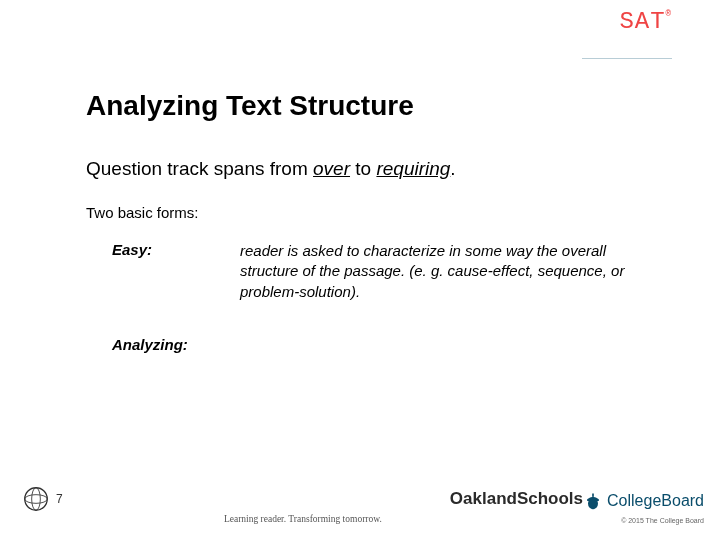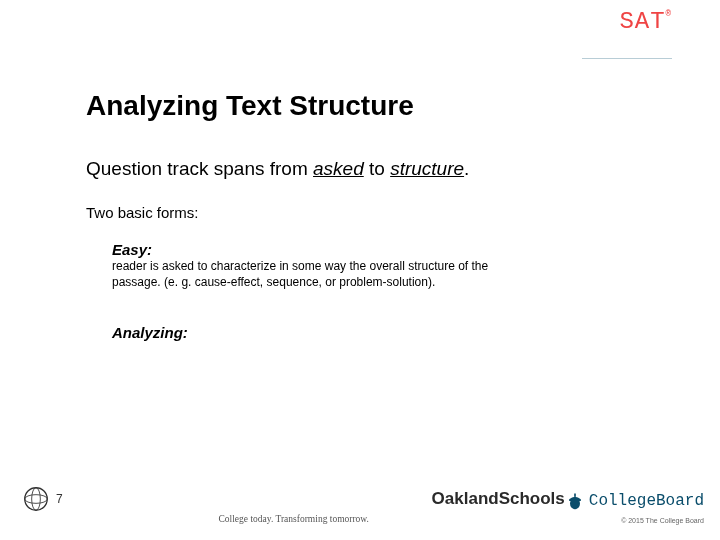--- a/index.html
+++ b/index.html
@@ -67,33 +67,33 @@
   .italic { font-style: italic; }
   .forms-label {
     font-size: 15px;
     font-weight: normal;
     margin-bottom: 20px;
   }
   .form-row {
     display: flex;
     margin-bottom: 34px;
     padding-left: 26px;
-    flex-direction: column;
   }
   .form-label {
     width: 128px;
     flex-shrink: 0;
     font-size: 15px;
     font-weight: bold;
     font-style: italic;
   }
   .form-desc {
-    font-size: 12px;
+    font-size: 15px;
     line-height: 1.35;
     max-width: 400px;
+    font-style: italic;
   }
   .footer {
     position: absolute;
     bottom: 16px;
     left: 56px;
     right: 16px;
     display: flex;
     align-items: flex-end;
     justify-content: space-between;
   }
@@ -136,21 +136,21 @@
     display: flex;
     align-items: center;
     gap: 4px;
     justify-content: flex-end;
   }
   .cb-acorn {
     width: 20px;
     height: 20px;
   }
   .cb-text {
-    font-family: Liberation Mono, monospace;
+    font-family: Liberation Sans, sans-serif;
     font-size: 16px;
     color: #0a4d6b;
   }
   .copyright {
     font-size: 7px;
     color: #666;
     margin-top: 6px;
   }
 </style>
 </head>
@@ -160,21 +160,21 @@
 
 <div class="sat-logo">
   <span>SAT</span><sup>®</sup>
 </div>
 <div class="divider-top"></div>
 
 <div class="content">
   <h1 class="title">Analyzing Text Structure</h1>
 
   <p class="subtitle">
-    <span>Question track spans from </span><span class="underline italic">asked</span><span> to </span><span class="underline italic">structure</span><span>.</span>
+    <span>Question track spans from </span><span class="underline italic">over</span><span> to </span><span class="underline italic">requiring</span><span>.</span>
   </p>
 
   <p class="forms-label">Two basic forms:</p>
 
   <div class="form-row">
     <div class="form-label">Easy:</div>
     <div class="form-desc">reader is asked to characterize in some way the overall structure of the passage. (e. g. cause-effect, sequence, or problem-solution).</div>
   </div>
 
   <div class="form-row">
@@ -187,21 +187,21 @@
 
   <div class="oakland">
     <div class="oakland-logo">
       <svg class="oakland-icon" viewBox="0 0 30 30">
         <circle cx="15" cy="15" r="13" fill="none" stroke="#333" stroke-width="1.5"></circle>
         <ellipse cx="15" cy="15" rx="13" ry="5" fill="none" stroke="#333" stroke-width="1"></ellipse>
         <ellipse cx="15" cy="15" rx="5" ry="13" fill="none" stroke="#333" stroke-width="1"></ellipse>
       </svg>
       <span class="oakland-text">OaklandSchools</span>
     </div>
-    <div class="oakland-tag">College today. Transforming tomorrow.</div>
+    <div class="oakland-tag">Learning reader. Transforming tomorrow.</div>
   </div>
 
   <div class="right-footer">
     <div class="cb-logo">
       <svg class="cb-acorn" viewBox="0 0 24 24">
         <ellipse cx="12" cy="15" rx="6" ry="7" fill="#0a4d6b"></ellipse>
         <path d="M5 10 Q12 4 19 10 L19 12 L5 12 Z" fill="#0a4d6b"></path>
         <rect x="11" y="3" width="2" height="4" fill="#0a4d6b"></rect>
       </svg>
       <span class="cb-text">CollegeBoard</span>

